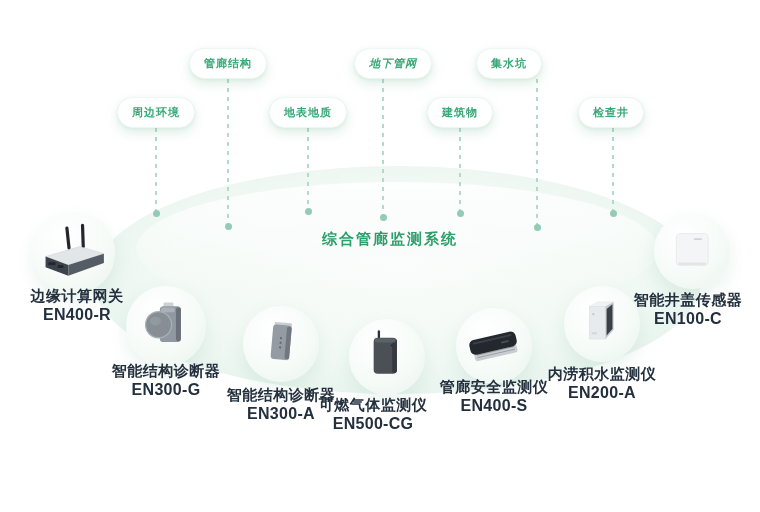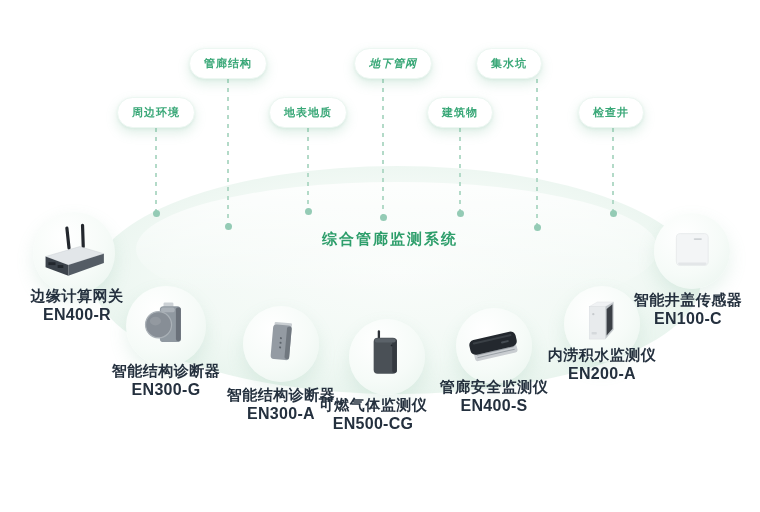--- a/index.html
+++ b/index.html
@@ -164,21 +164,21 @@
   <div class="device-circle" style="left:564px;top:286px;width:76px;height:76px;">
     <svg width="58" height="60" viewBox="0 0 100 100">
       <polygon points="28,20 42,12 70,12 56,20" fill="#f0f2f4" stroke="#d8dce0" stroke-width="0.6"></polygon>
       <rect x="28" y="20" width="28" height="56" fill="#e8ebed" stroke="#d2d6da" stroke-width="0.6"></rect>
       <polygon points="56,20 70,12 70,60 56,76" fill="#c2c7cb"></polygon>
       <polygon points="58,24 68,16 68,58 58,70" fill="#3b4046"></polygon>
       <circle cx="35" cy="33" r="2" fill="#c6cacd"></circle>
       <rect x="32" y="64" width="9" height="4" rx="1" fill="#d5d9dc"></rect>
     </svg>
   </div>
-  <div class="device-label" style="left:602px;top:345px;">
+  <div class="device-label" style="left:602px;top:364px;">
     <span class="lbl-name">内涝积水监测仪</span>
     <span class="lbl-model">EN200-A</span>
   </div>
 
   <div class="device-circle" style="left:654px;top:213px;width:76px;height:76px;">
     <svg width="58" height="56" viewBox="0 0 100 96">
       <rect x="23" y="18" width="55" height="55" rx="7" fill="#f3f5f6" stroke="#dfe3e5" stroke-width="1"></rect>
       <rect x="53" y="26" width="14" height="3" rx="1.5" fill="#cfd3d6"></rect>
       <rect x="26" y="68" width="49" height="4" rx="2" fill="#e3e6e8"></rect>
     </svg>

